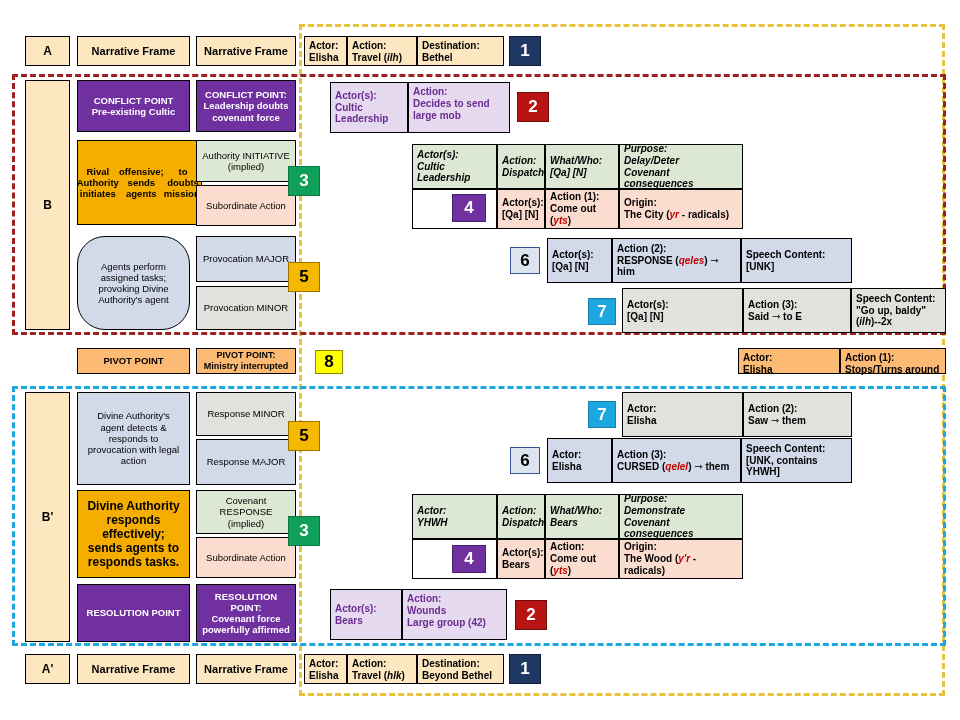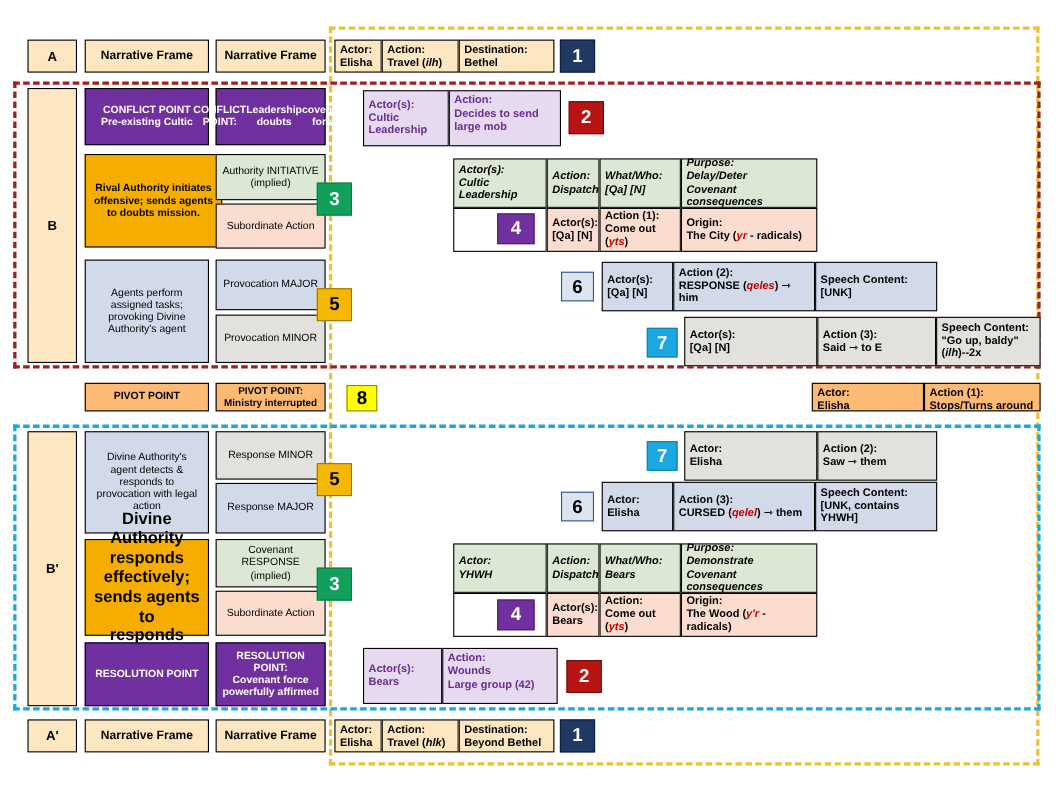--- a/index.html
+++ b/index.html
@@ -80,38 +80,38 @@
 
 <div class="badge b1" style="left:509px;top:36px;width:32px;height:30px;">1</div>
 
 <div class="cell cream" style="left:25px;top:80px;width:45px;height:250px;font-size:12px;">B</div>
 
 <div class="cell purple" style="left:77px;top:80px;width:113px;height:52px;flex-direction:column;font-size:9.5px;">
   <span>CONFLICT POINT</span>
   <span>Pre-existing Cultic</span>
 </div>
 
-<div class="cell purple" style="left:196px;top:80px;width:100px;height:52px;font-size:9.5px;">
+<div class="cell purple" style="left:196px;top:80px;width:100px;height:52px;flex-direction:column;font-size:9.5px;">
   <span>CONFLICT POINT:</span>
   <span>Leadership doubts</span>
   <span>covenant force</span>
 </div>
 
 <div class="cell lilac lft" style="left:330px;top:82px;width:78px;height:51px;flex-direction:column;justify-content:center;">
   <span>Actor(s):</span>
   <span>Cultic Leadership</span>
 </div>
 <div class="cell lilac lft" style="left:408px;top:82px;width:102px;height:51px;flex-direction:column;">
   <span>Action:</span>
   <span>Decides to send</span>
   <span>large mob</span>
 </div>
 <div class="badge b2" style="left:517px;top:92px;width:32px;height:30px;">2</div>
 
-<div class="cell orange" style="left:77px;top:140px;width:125px;height:85px;flex-direction:column;font-size:9.5px;">
+<div class="cell orange" style="left:77px;top:140px;width:125px;height:85px;font-size:9.5px;">
   <span>Rival Authority initiates</span>
   <span>offensive; sends agents</span>
   <span>to doubts mission.</span>
 </div>
 
 <div class="cell green" style="left:196px;top:140px;width:100px;height:42px;flex-direction:column;font-size:9.5px;font-weight:normal;">
   <span>Authority INITIATIVE</span>
   <span>(implied)</span>
 </div>
 <div class="cell peach" style="left:196px;top:185px;width:100px;height:41px;font-size:9.5px;font-weight:normal;">Subordinate Action</div>
@@ -144,21 +144,21 @@
 </div>
 <div class="cell peach lft" style="left:545px;top:189px;width:74px;height:40px;flex-direction:column;justify-content:center;">
   <span>Action (1):</span>
   <span><span>Come out (</span><i class="red">yts</i><span>)</span></span>
 </div>
 <div class="cell peach lft" style="left:619px;top:189px;width:124px;height:40px;flex-direction:column;justify-content:center;">
   <span>Origin:</span>
   <span><span>The City (</span><i class="red">yr</i><span> - radicals)</span></span>
 </div>
 
-<div class="cell greyblue" style="left:77px;top:236px;width:113px;height:94px;flex-direction:column;font-size:9.5px;font-weight:normal;">
+<div class="cell greyblue" style="left:77px;top:236px;width:113px;height:94px;flex-direction:column;font-size:9.5px;font-weight:normal;border-radius:28px;">
   <span>Agents perform</span>
   <span>assigned tasks;</span>
   <span>provoking Divine</span>
   <span>Authority's agent</span>
 </div>
 <div class="cell greyblue" style="left:196px;top:236px;width:100px;height:46px;font-size:9.5px;font-weight:normal;">Provocation MAJOR</div>
 <div class="cell grey" style="left:196px;top:286px;width:100px;height:44px;font-size:9.5px;font-weight:normal;">Provocation MINOR</div>
 <div class="badge b5" style="left:288px;top:262px;width:32px;height:30px;">5</div>
 
 <div class="badge b6" style="left:510px;top:247px;width:30px;height:27px;">6</div>
@@ -236,21 +236,21 @@
 </div>
 <div class="cell greyblue lft" style="left:612px;top:438px;width:129px;height:45px;flex-direction:column;justify-content:center;">
   <span>Action (3):</span>
   <span><span>CURSED (</span><i class="red">qelel</i><span>) ⇾ them</span></span>
 </div>
 <div class="cell greyblue lft" style="left:741px;top:438px;width:111px;height:45px;flex-direction:column;justify-content:center;">
   <span>Speech Content:</span>
   <span>[UNK, contains YHWH]</span>
 </div>
 
-<div class="cell orange" style="left:77px;top:490px;width:113px;height:88px;flex-direction:column;font-size:15px;">
+<div class="cell orange" style="left:77px;top:490px;width:113px;height:88px;flex-direction:column;font-size:12px;">
   <span>Divine Authority</span>
   <span>responds effectively;</span>
   <span>sends agents to</span>
   <span>responds tasks.</span>
 </div>
 <div class="cell green" style="left:196px;top:490px;width:100px;height:44px;flex-direction:column;font-size:9.5px;font-weight:normal;">
   <span>Covenant RESPONSE</span>
   <span>(implied)</span>
 </div>
 <div class="cell peach" style="left:196px;top:537px;width:100px;height:41px;font-size:9.5px;font-weight:normal;">Subordinate Action</div>

